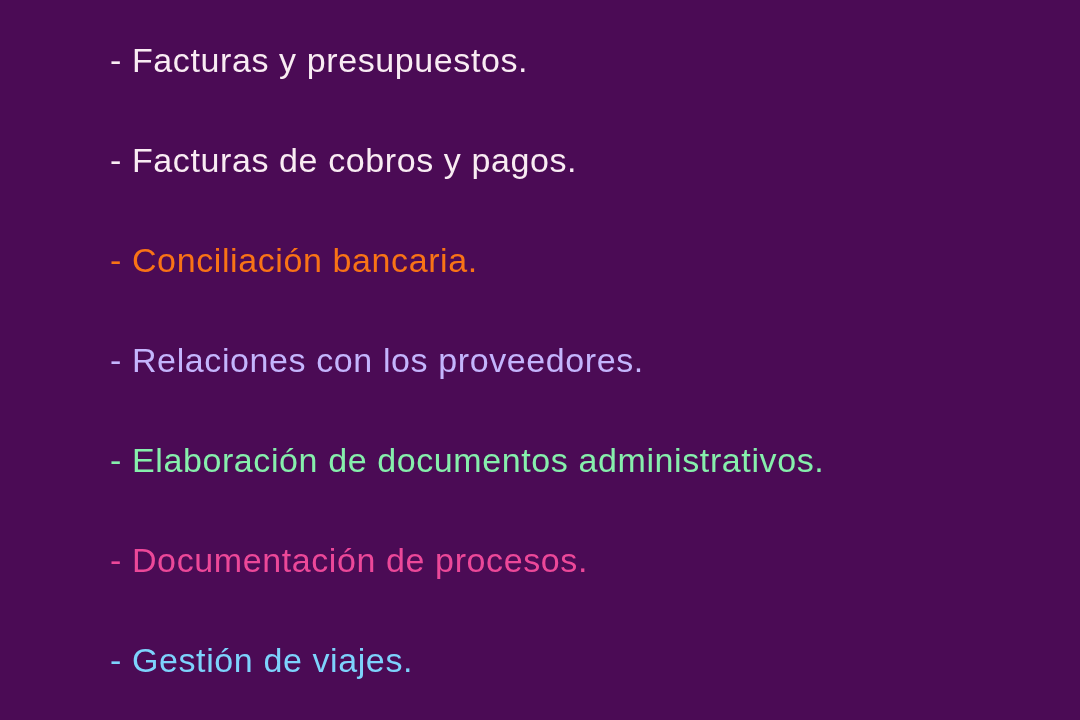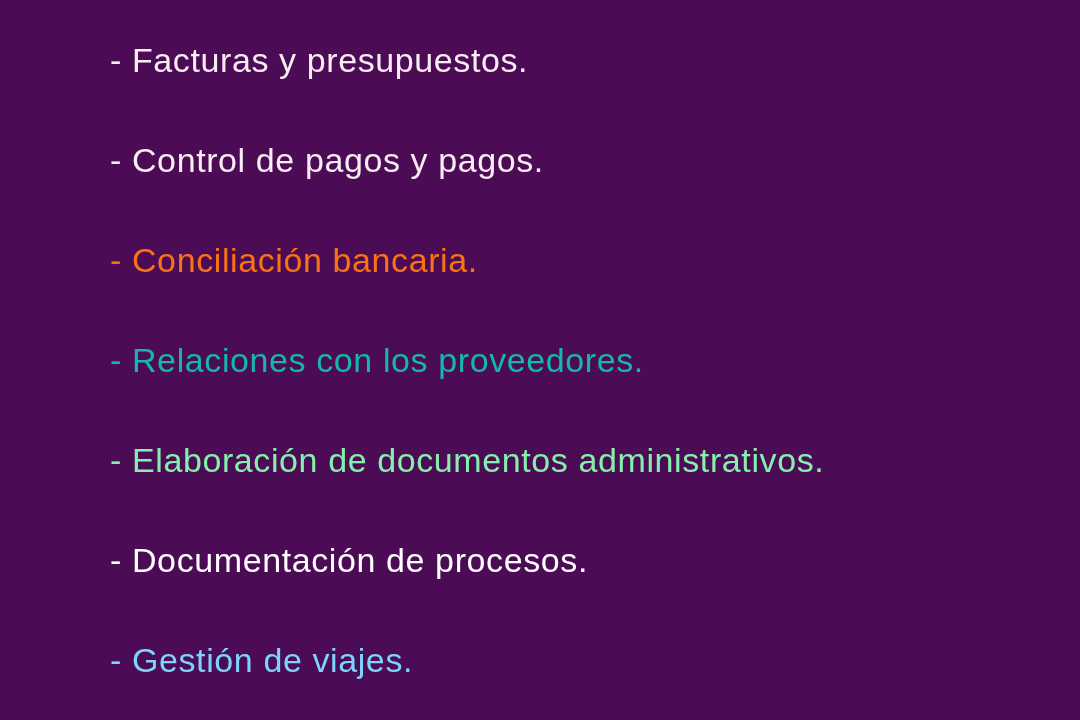--- a/index.html
+++ b/index.html
@@ -34,20 +34,20 @@
     letter-spacing: 0.6px;
     white-space: nowrap;
   }
 </style>
 </head>
 <body style="background: rgb(75, 11, 85);">
 
 <div class="slide">
   <div class="item-list">
     <div class="list-item" style="color: rgb(249, 236, 243);">- Facturas y presupuestos.</div>
-    <div class="list-item" style="color: rgb(249, 236, 243);">- Control de pagos y pagos.</div>
+    <div class="list-item" style="color: rgb(249, 236, 243);">- Facturas de cobros y pagos.</div>
     <div class="list-item" style="color: #f97316;">- Conciliación bancaria.</div>
-    <div class="list-item" style="color: #14b8a6; text-align: right;">- Relaciones con los proveedores.</div>
+    <div class="list-item" style="color: #c4b5fd; text-align: right;">- Relaciones con los proveedores.</div>
     <div class="list-item" style="color: #86efac;">- Elaboración de documentos administrativos.</div>
-    <div class="list-item" style="color: #ffffff;">- Documentación de procesos.</div>
+    <div class="list-item" style="color: #ec4899;">- Documentación de procesos.</div>
     <div class="list-item" style="color: #7dd3fc;">- Gestión de viajes.</div>
   </div>
 </div>
 
 </body></html>

